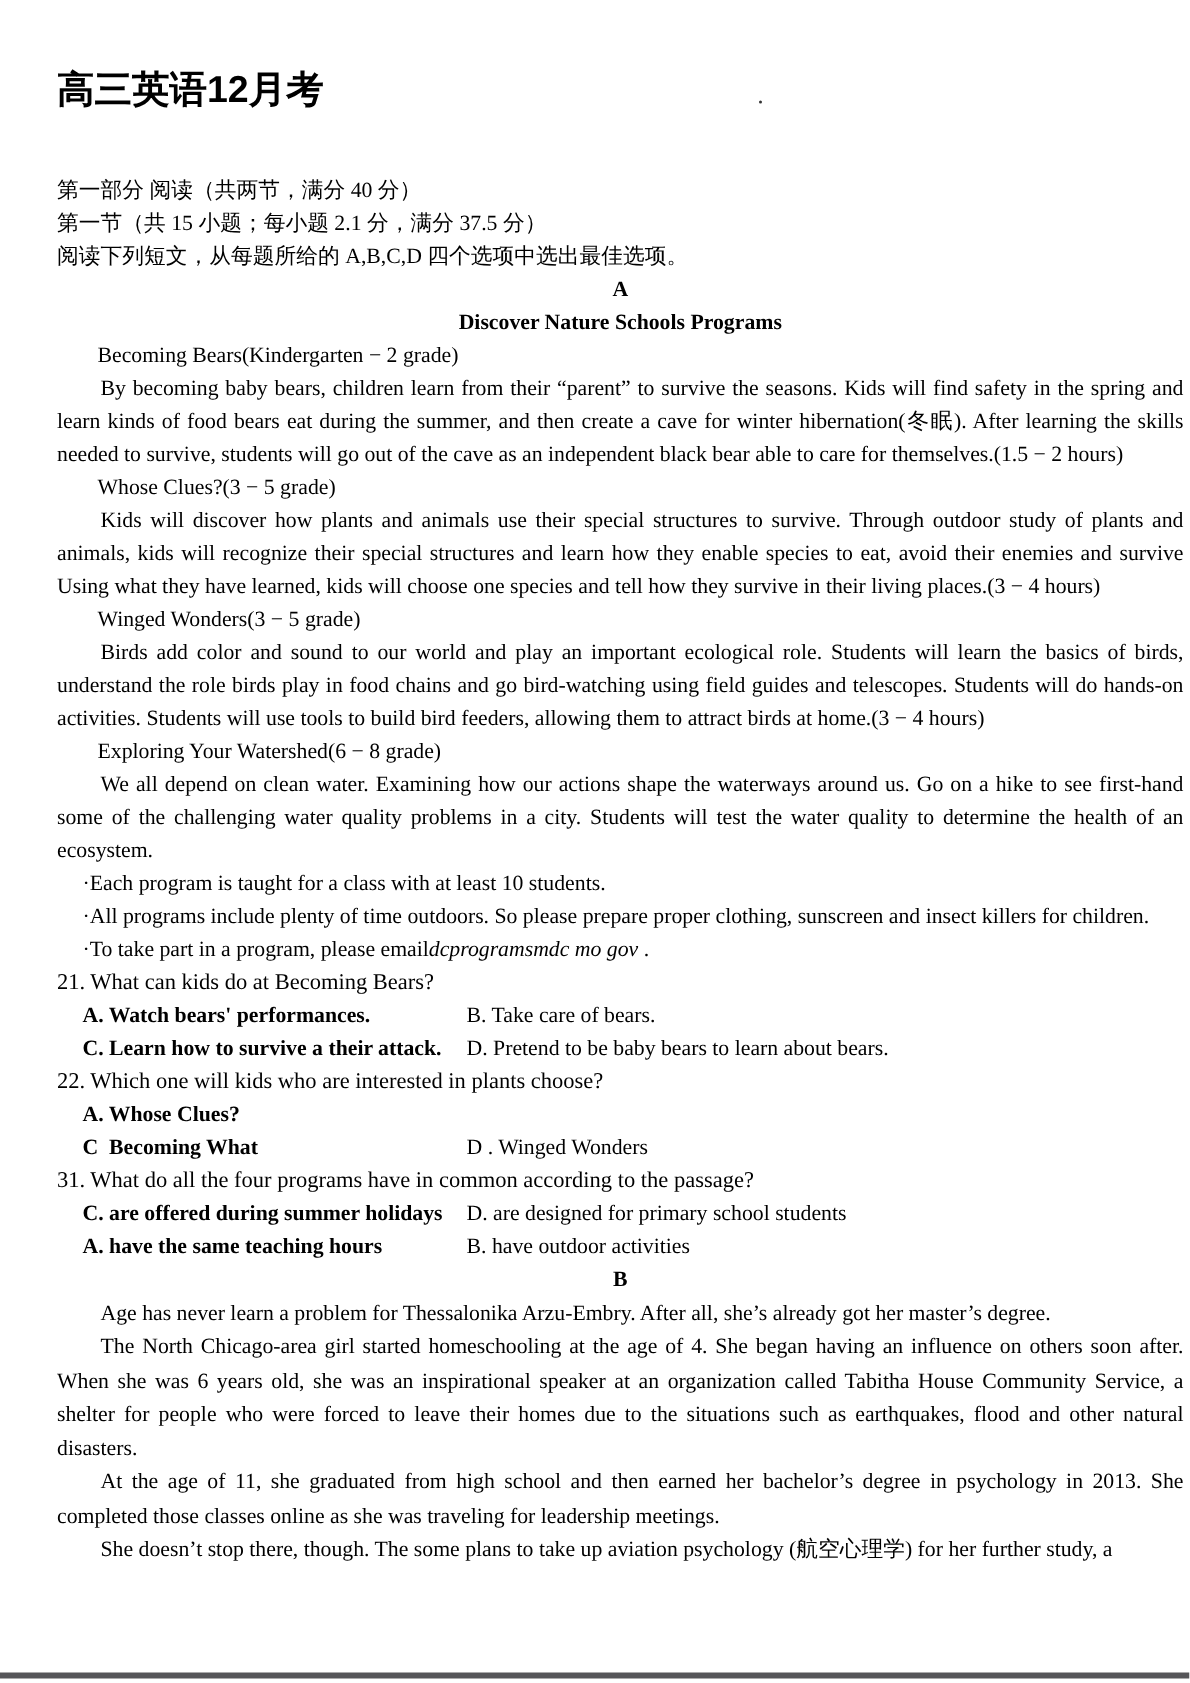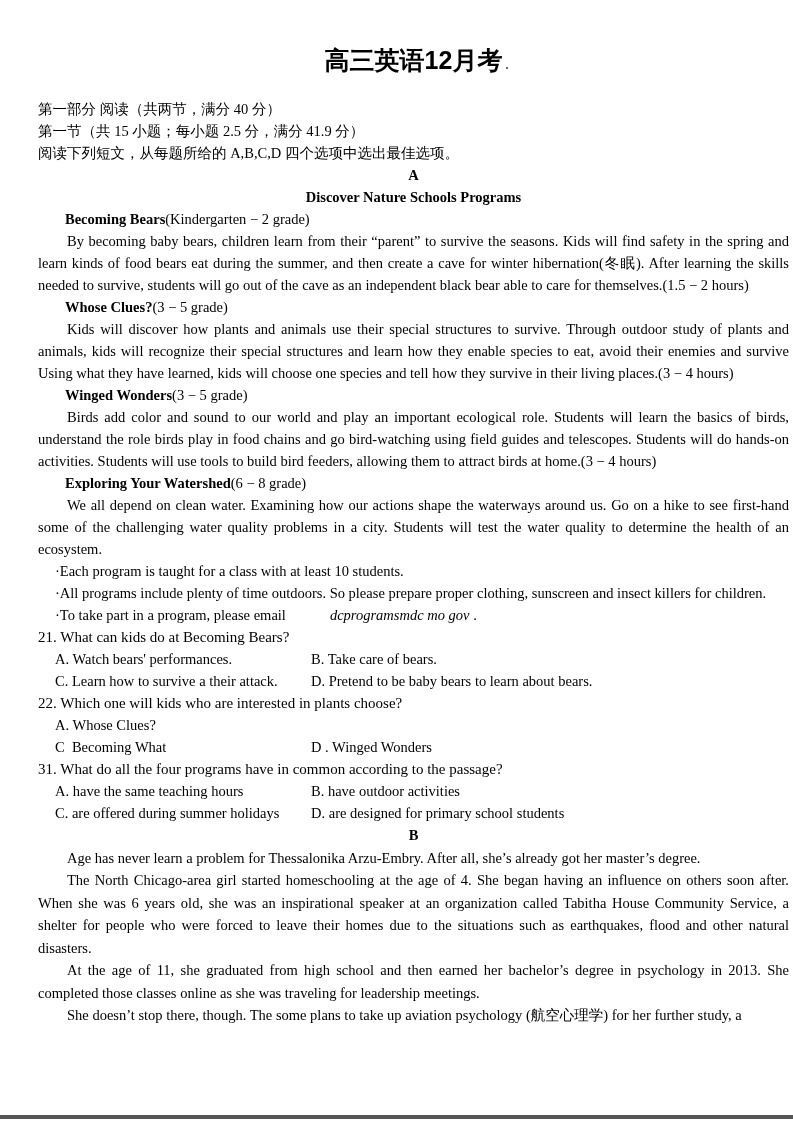--- a/index.html
+++ b/index.html
@@ -3,51 +3,51 @@
 <meta charset="utf-8">
 <style>
   html,body{margin:0;padding:0;}
   body{
     width:793px;height:1122px;overflow:hidden;position:relative;
     background:#ffffff;color:#000;
     font-family:"Liberation Serif","DejaVu Serif",serif;
   }
   .page{padding:44px 4px 0 38px;}
   .title{
-    margin:0 0 22px 0;text-align:center;
+    margin:0 0 40px 0;
     font-size:25px;line-height:32px;font-weight:700;
     font-family:"Liberation Sans","DejaVu Sans",sans-serif;
   }
   .stray-dot{position:absolute;left:506px;top:67px;width:2px;height:2px;background:#333;border-radius:50%;}
   .cn{margin:0;font-size:15.5px;line-height:24px;}
   .center-label{margin:0;text-align:center;font-weight:700;font-size:15px;line-height:23px;}
   .doc p{margin:0;font-size:14.5px;line-height:22px;}
   .prog-line{text-indent:27px;}
-  .prog-line .pname{font-weight:700;}
+  .prog-line .pname{font-weight:400;}
   .bodyp{text-indent:29px;text-align:justify;}
   .bullet{text-indent:17px;}
-  .email-ital{font-style:italic;padding-left:44px;}
+  .email-ital{font-style:italic;}
   .qblock p{margin:0;font-size:15px;line-height:22px;}
   .optrow{display:flex;padding-left:17px;font-size:14.5px;line-height:22px;}
-  .optrow .c1{flex:0 0 256px;}
+  .optrow .c1{flex:0 0 256px;font-weight:bold;}
   .optrow span{white-space:pre-wrap;}
   .sec-b p{line-height:22.5px;}
   .wide{margin-right:-24px;}
   .bottom-bar{position:absolute;left:0;right:0;bottom:3px;height:4px;background:#565659;}
 </style>
 </head>
 <body>
 
 <div class="page doc">
 
   <h1 class="title">高三英语12月考</h1>
   <div class="stray-dot"></div>
 
   <p class="cn">第一部分 阅读（共两节，满分 40 分）</p>
-  <p class="cn">第一节（共 15 小题；每小题 2.5 分，满分 41.9 分）</p>
+  <p class="cn">第一节（共 15 小题；每小题 2.1 分，满分 37.5 分）</p>
   <p class="cn">阅读下列短文，从每题所给的 A,B,C,D 四个选项中选出最佳选项。</p>
 
   <p class="center-label">A</p>
   <p class="center-label">Discover Nature Schools Programs</p>
 
   <p class="prog-line"><span class="pname">Becoming Bears</span><span>(Kindergarten − 2 grade)</span></p>
   <p class="bodyp">By becoming baby bears, children learn from their “parent” to survive the seasons. Kids will find safety in the spring and learn kinds of food bears eat during the summer, and then create a cave for winter hibernation(冬眠).  After learning the skills needed to survive, students will go out of the cave as an independent black bear able to care for themselves.(1.5 − 2 hours)</p>
 
   <p class="prog-line"><span class="pname">Whose Clues?</span><span>(3 − 5 grade)</span></p>
   <p class="bodyp">Kids will discover how plants and animals use their special structures to survive. Through outdoor study of plants and animals, kids will recognize their special structures and learn how they enable species to eat, avoid their enemies and survive Using what they have learned, kids will choose one species and tell how they survive in their living places.(3 − 4 hours)</p>
@@ -81,26 +81,26 @@
     </div>
     <div class="optrow">
       <span class="c1">C  Becoming What</span>
       <span>D . Winged Wonders</span>
     </div>
   </div>
 
   <div class="qblock">
     <p>31. What do all the four programs have in common according to the passage?</p>
     <div class="optrow">
+      <span class="c1">C. are offered during summer holidays</span>
+      <span>D. are designed for primary school students</span>
+    </div>
+    <div class="optrow">
       <span class="c1">A. have the same teaching hours</span>
       <span>B. have outdoor activities</span>
-    </div>
-    <div class="optrow">
-      <span class="c1">C. are offered during summer holidays</span>
-      <span>D. are designed for primary school students</span>
     </div>
   </div>
 
   <div class="sec-b">
     <p class="center-label">B</p>
     <p class="bodyp wide">Age has never learn a problem for Thessalonika Arzu-Embry. After all, she’s already got her master’s degree.</p>
     <p class="bodyp wide">The North Chicago-area girl started homeschooling at the age of 4. She began having an influence on others soon after. When she was 6 years old, she was an inspirational speaker at an organization called Tabitha House Community Service, a shelter for people who were forced to leave their homes due to the situations such as earthquakes, flood and other natural disasters.</p>
     <p class="bodyp wide">At the age of 11, she graduated from high school and then earned her bachelor’s degree in psychology in 2013. She completed those classes online as she was traveling for leadership meetings.</p>
     <p class="bodyp wide">She doesn’t stop there, though. The some plans to take up aviation psychology (航空心理学) for her further study, a</p>
   </div>

